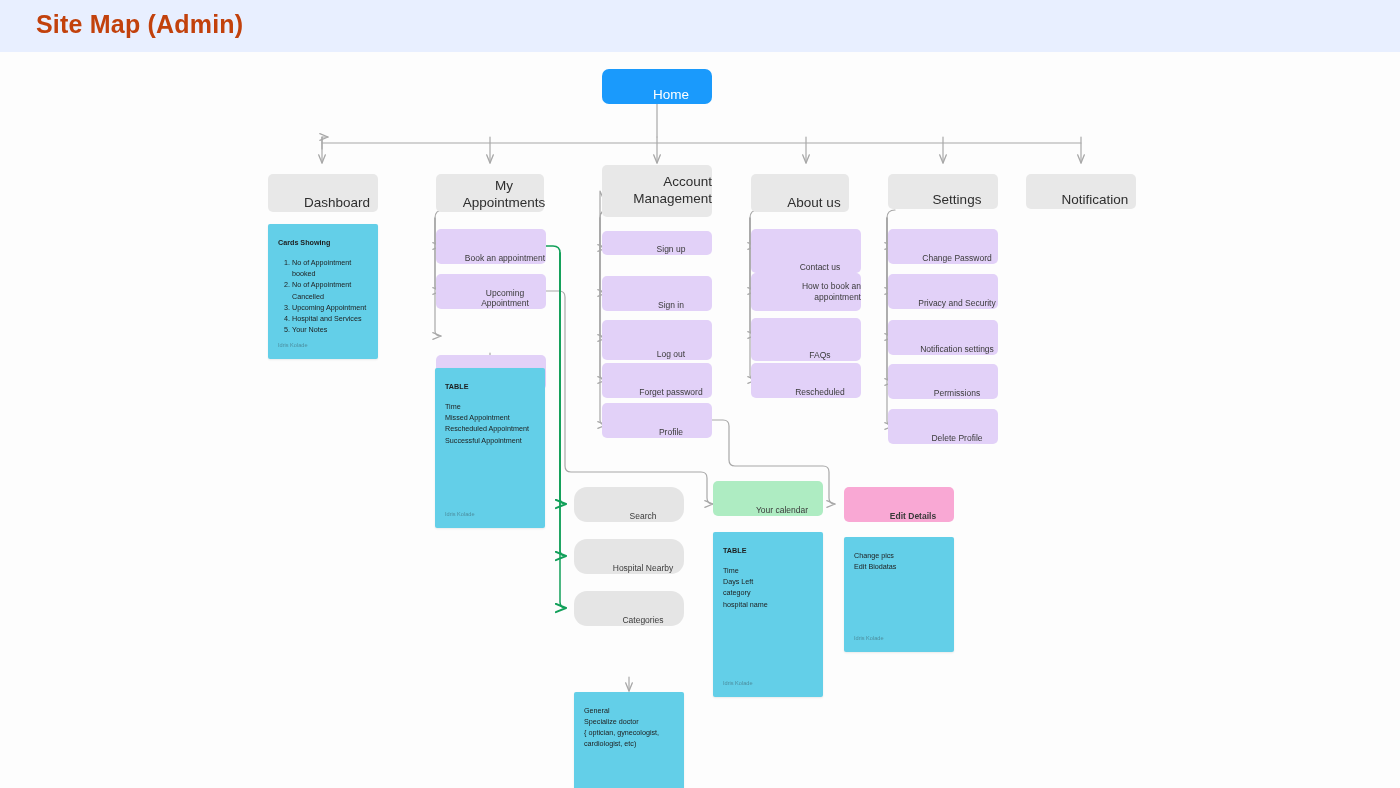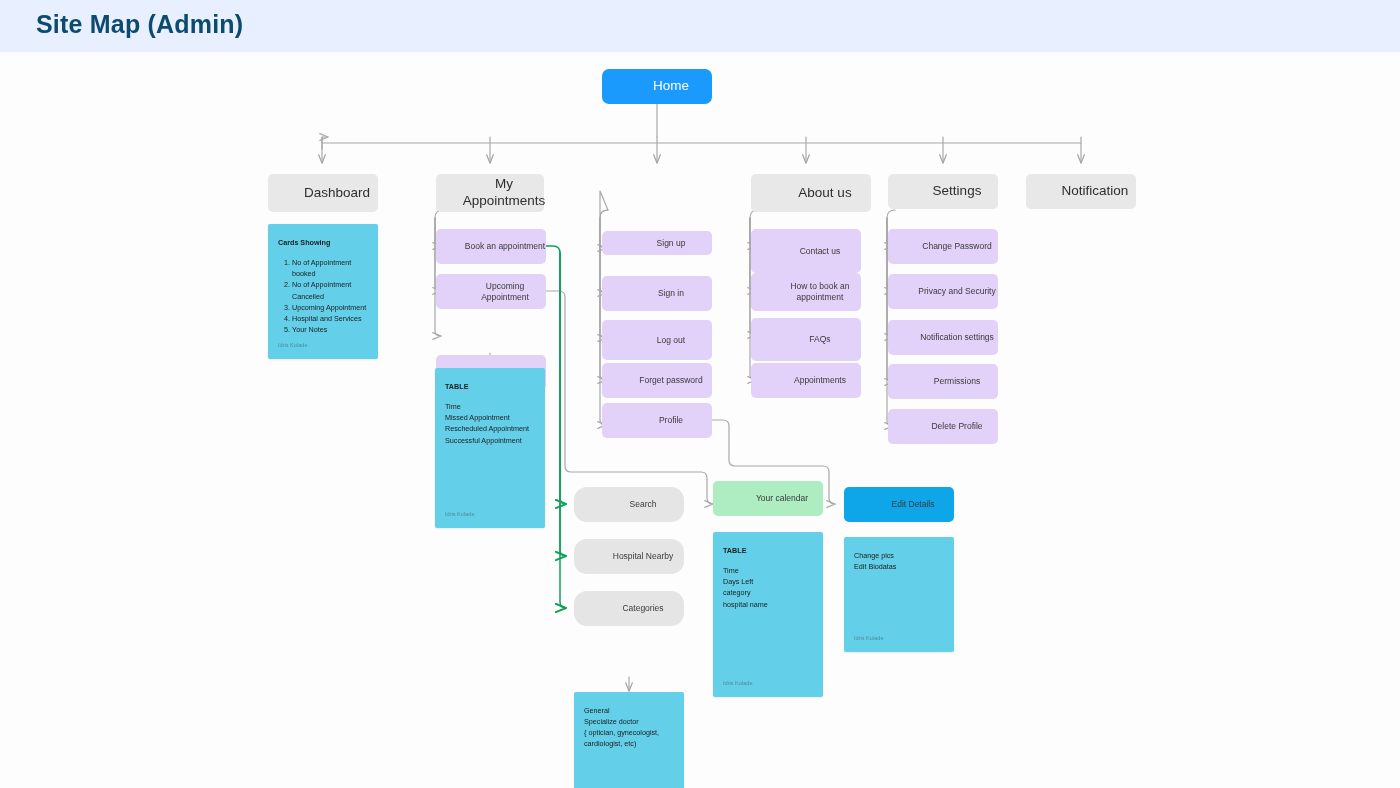--- a/index.html
+++ b/index.html
@@ -9,42 +9,42 @@
     font-family:"Liberation Sans","DejaVu Sans",sans-serif;
     overflow:hidden;
     position:relative;
   }
   #header{
     position:absolute;left:0;top:0;width:1400px;height:52px;
     background:#e8efff;
   }
   #header .title{
     position:absolute;left:36px;top:10px;
-    font-size:25px;font-weight:bold;color:#0c4a6e;
+    font-size:25px;font-weight:bold;color:#c2410c;
     letter-spacing:.2px;
   }
   #canvas{
     position:absolute;left:0;top:52px;width:1400px;height:736px;
     background:#fdfdfd;
   }
   svg#wires{position:absolute;left:0;top:0;width:1400px;height:736px;}
 
   .node{
     position:absolute;box-sizing:border-box;
-    display:flex;align-items:center;justify-content:center;
+    display:flex;align-items:flex-end;justify-content:center;
     text-align:center;border-radius:5px;
     line-height:1.25;
     padding-left:28px;
   }
   .n-home{background:#1a9afc;color:#ffffff;font-size:13.5px;border-radius:7px;}
   .n-grey{background:#e8e8e8;color:#2e2e2e;font-size:13.5px;}
   .n-purple{background:#e2d1f8;color:#3a3a3a;font-size:8.5px;}
   .n-orange{background:#e5e5e5;color:#3a3a3a;font-size:8.5px;border-radius:13px;}
   .n-green{background:#aeecc2;color:#3a3a3a;font-size:8.5px;}
-  .n-yellow{background:#0ea5e9;color:#3a3a3a;font-size:8.5px;font-weight:normal;}
+  .n-yellow{background:#f9a8d4;color:#3a3a3a;font-size:8.5px;font-weight:bold;}
 
   .card{
     position:absolute;box-sizing:border-box;
     background:#63cfe8;color:#1d1d1d;
     padding:13px 10px 0 10px;
     font-size:7.2px;line-height:1.55;
     border-radius:2px;
     box-shadow:0 1px 2px rgba(0,0,0,.08);
   }
   .card .ctitle{font-weight:bold;margin-bottom:9px;}
@@ -134,22 +134,26 @@
   </div>
 
   <div class="node n-grey" style="left:268px;top:122px;width:110px;height:38px;">
     <span>Dashboard</span>
   </div>
 
   <div class="node n-grey" style="left:436px;top:122px;width:108px;height:38px;">
     <span>My  Appointments</span>
   </div>
 
-
-  <div class="node n-grey" style="left:751px;top:122px;width:120px;height:38px;">
+  <div class="node n-grey" style="left:602px;top:113px;width:110px;height:52px;flex-direction:column;">
+    <span>Account</span>
+    <span>Management</span>
+  </div>
+
+  <div class="node n-grey" style="left:751px;top:122px;width:98px;height:38px;">
     <span>About us</span>
   </div>
 
   <div class="node n-grey" style="left:888px;top:122px;width:110px;height:35px;">
     <span>Settings</span>
   </div>
 
   <div class="node n-grey" style="left:1026px;top:122px;width:110px;height:35px;">
     <span>Notification</span>
   </div>
@@ -184,21 +188,21 @@
     <span>Contact us</span>
   </div>
   <div class="node n-purple" style="left:751px;top:221px;width:110px;height:38px;flex-direction:column;">
     <span>How to book an</span>
     <span>appointment</span>
   </div>
   <div class="node n-purple" style="left:751px;top:266px;width:110px;height:43px;">
     <span>FAQs</span>
   </div>
   <div class="node n-purple" style="left:751px;top:311px;width:110px;height:35px;">
-    <span>Appointments</span>
+    <span>Rescheduled</span>
   </div>
 
   <div class="node n-purple" style="left:888px;top:177px;width:110px;height:35px;">
     <span>Change Password</span>
   </div>
   <div class="node n-purple" style="left:888px;top:222px;width:110px;height:35px;">
     <span>Privacy and Security</span>
   </div>
   <div class="node n-purple" style="left:888px;top:268px;width:110px;height:35px;">
     <span>Notification settings</span>

